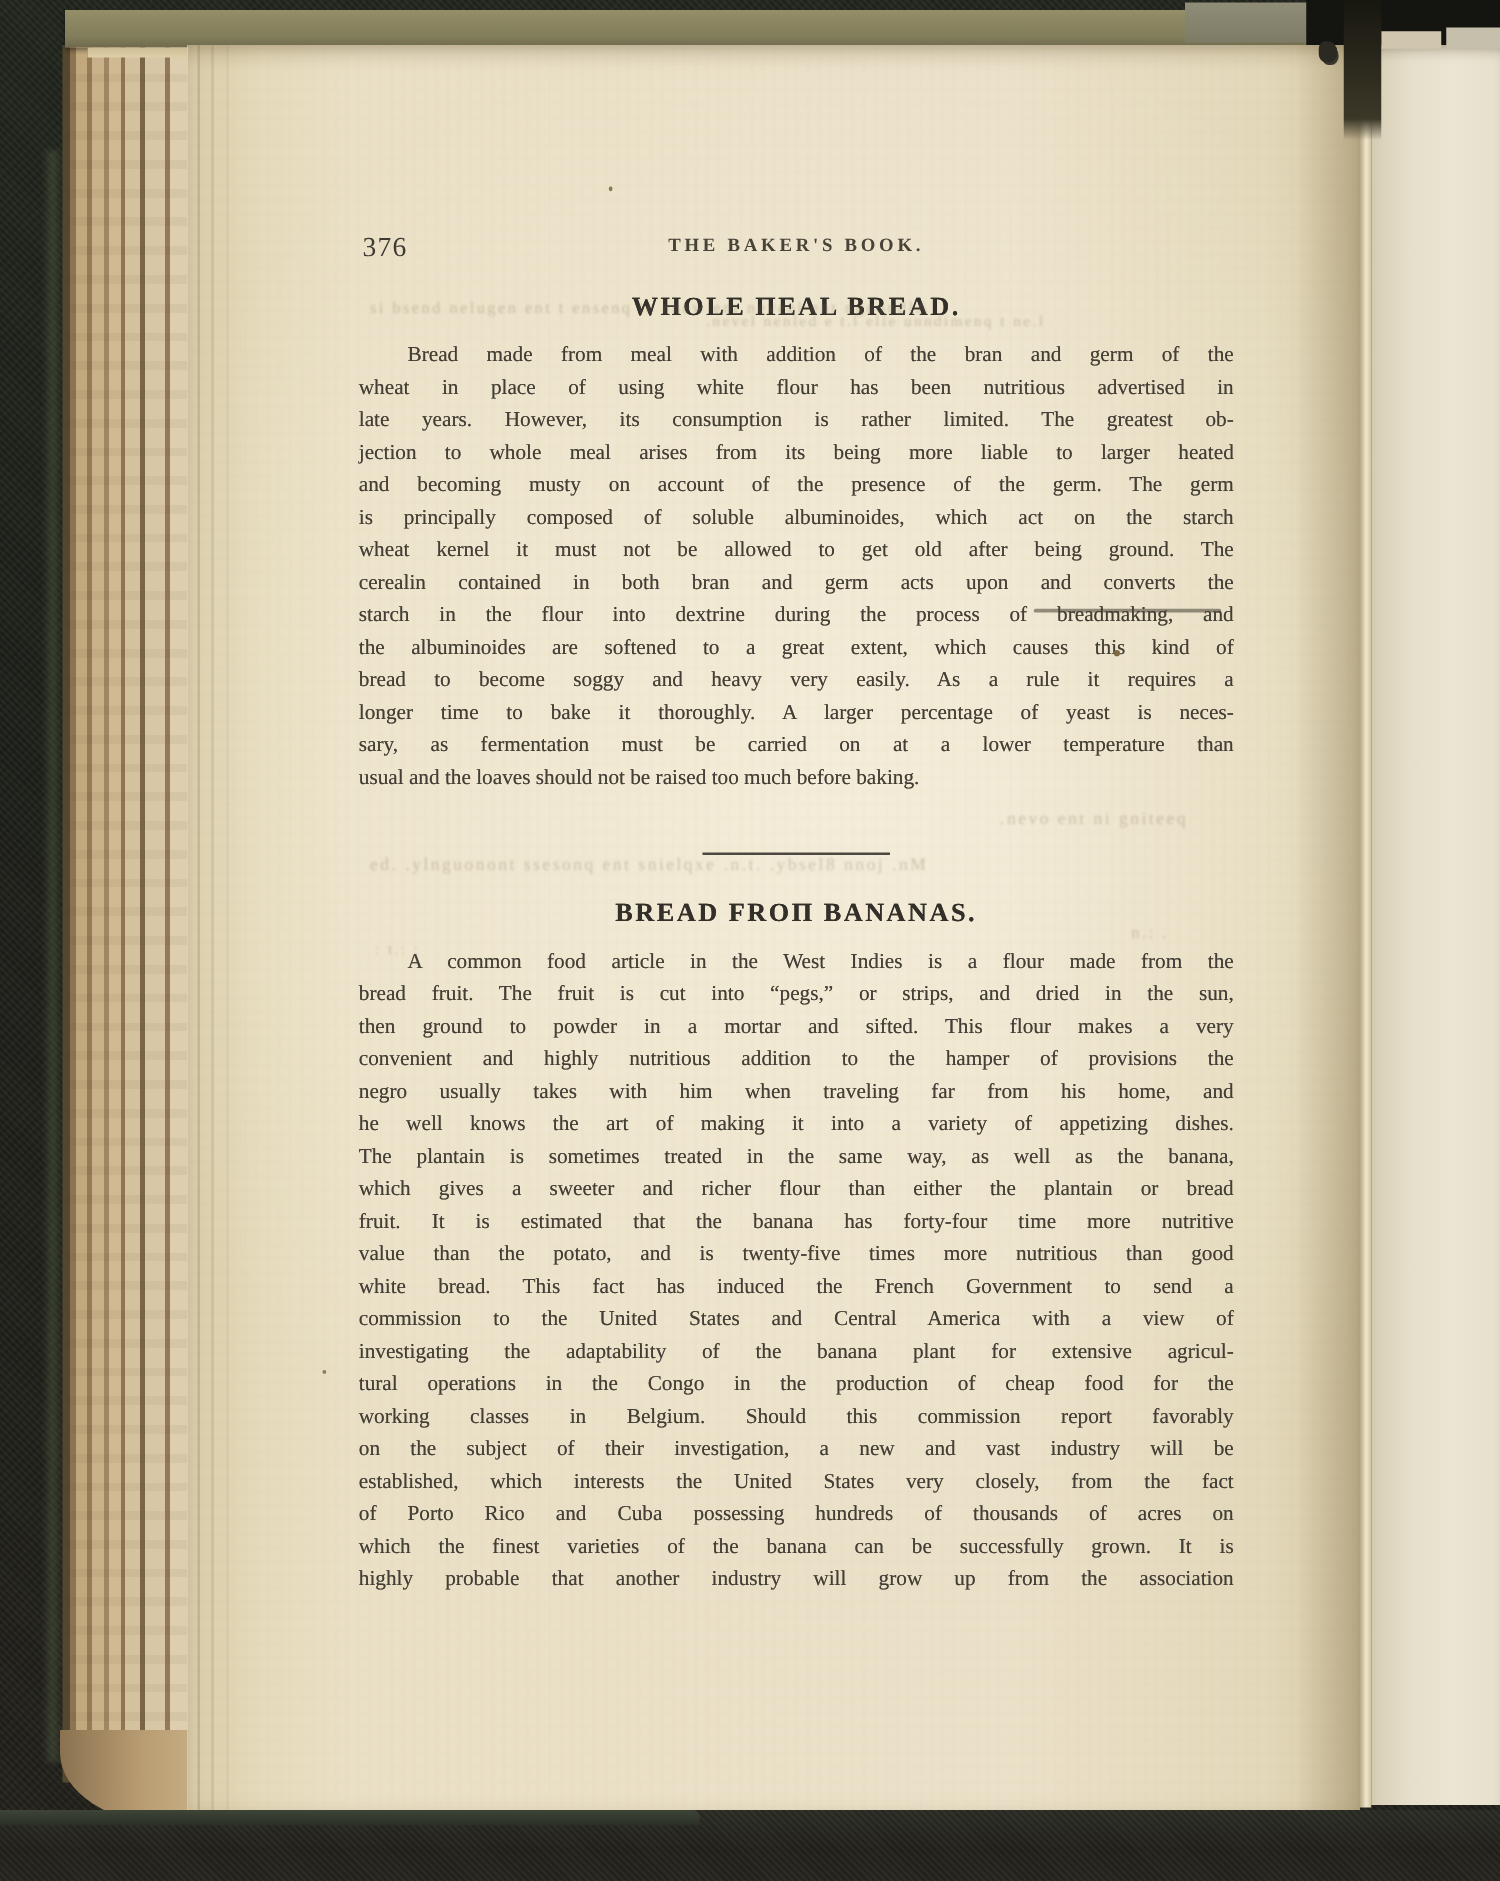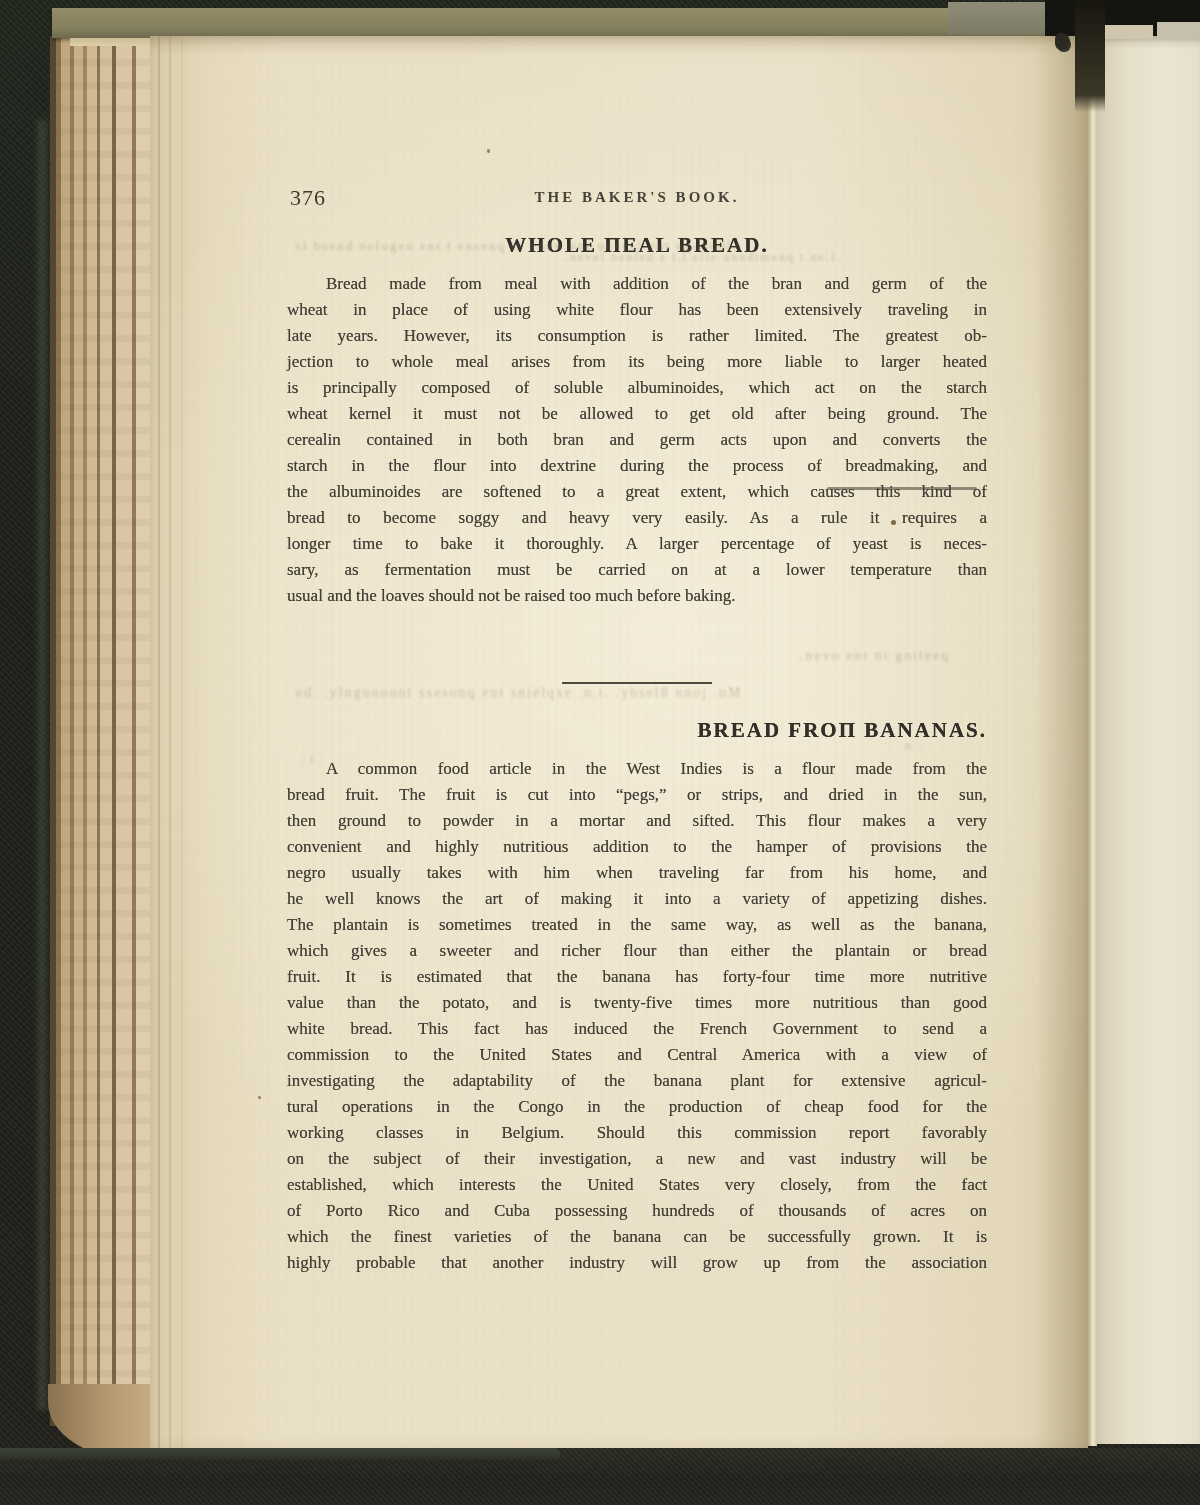--- a/index.html
+++ b/index.html
@@ -93,21 +93,21 @@
   .content{position:absolute;left:287px;top:185px;width:700px;color:#433e35;}
   .header-row{position:relative;height:26px;}
   .page-number{position:absolute;left:3px;top:0;font-size:22px;letter-spacing:1px;color:#3e3a31;}
   .running-head{position:absolute;left:0;right:0;top:4px;text-align:center;
     font-size:15px;letter-spacing:3px;color:#474338;font-weight:bold;
     font-family:"Liberation Serif","DejaVu Serif",serif;}
   .sec-heading{position:absolute;left:0;width:700px;text-align:center;
     font-size:21px;font-weight:bold;letter-spacing:2px;color:#33302a;
     text-shadow:0 0 .4px #33302a;}
   .heading-1{top:48px;}
-  .heading-2{top:533px;text-align:right;}
+  .heading-2{top:533px;}
   .para{position:absolute;left:0;width:700px;font-size:17px;color:#443f36;
     text-shadow:0 0 .3px rgba(68,63,54,.7);}
   .para-1{top:86px;}
   .para-2{top:571px;}
   .bodyline{height:26px;line-height:26px;text-align:justify;text-align-last:justify;
     white-space:normal;overflow:visible;}
   .bodyline.indent{text-indent:39px;}
   .bodyline.noslack{text-align-last:left;}
   .divider{position:absolute;left:275px;top:497px;width:150px;height:0;
     border-top:2px solid #4d4840;}
@@ -156,23 +156,24 @@
 
   <div class="content">
     <div class="header-row">
       <span class="page-number">376</span>
       <span class="running-head">THE BAKER'S BOOK.</span>
     </div>
 
     <div class="sec-heading heading-1">WHOLE ΠEAL BREAD.</div>
     <div class="para para-1">
         <div class="bodyline indent">Bread made from meal with addition of the bran and germ of the</div>
-        <div class="bodyline">wheat in place of using white flour has been extensively traveling in</div>
+        <div class="bodyline">wheat in place of using white flour has been nutritious advertised in</div>
         <div class="bodyline">late years.  However, its consumption is rather limited.  The greatest ob-</div>
         <div class="bodyline">jection to whole meal arises from its being more liable to larger heated</div>
+        <div class="bodyline">and becoming musty on account of the presence of the germ.  The germ</div>
         <div class="bodyline">is principally composed of soluble albuminoides, which act on the starch</div>
         <div class="bodyline">wheat kernel it must not be allowed to get old after being ground.  The</div>
         <div class="bodyline">cerealin contained in both bran and germ acts upon and converts the</div>
         <div class="bodyline">starch in the flour into dextrine during the process of breadmaking, and</div>
         <div class="bodyline">the albuminoides are softened to a great extent, which causes this kind of</div>
         <div class="bodyline">bread to become soggy and heavy very easily.  As a rule it requires a</div>
         <div class="bodyline">longer time to bake it thoroughly.  A larger percentage of yeast is neces-</div>
         <div class="bodyline">sary, as fermentation must be carried on at a lower temperature than</div>
         <div class="bodyline noslack">usual and the loaves should not be raised too much before baking.</div>
       </div>

